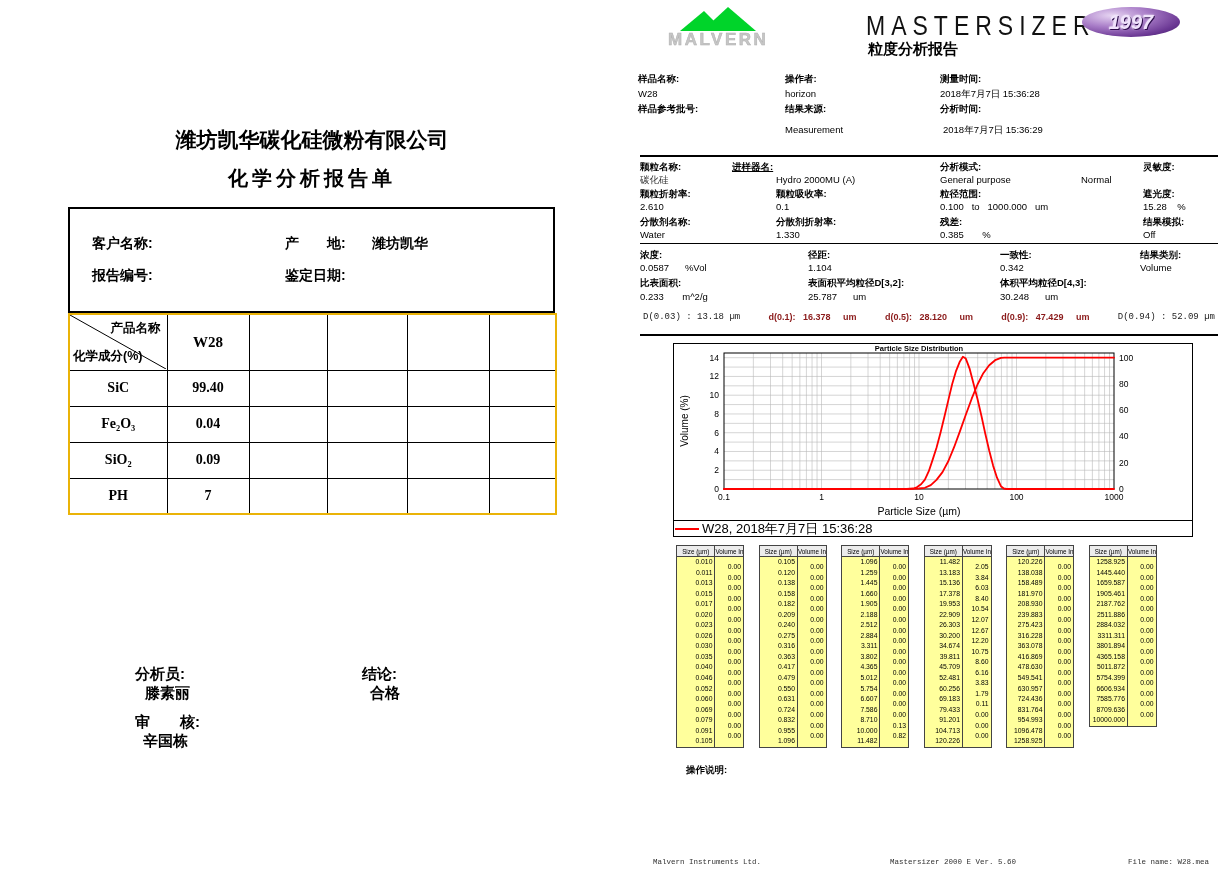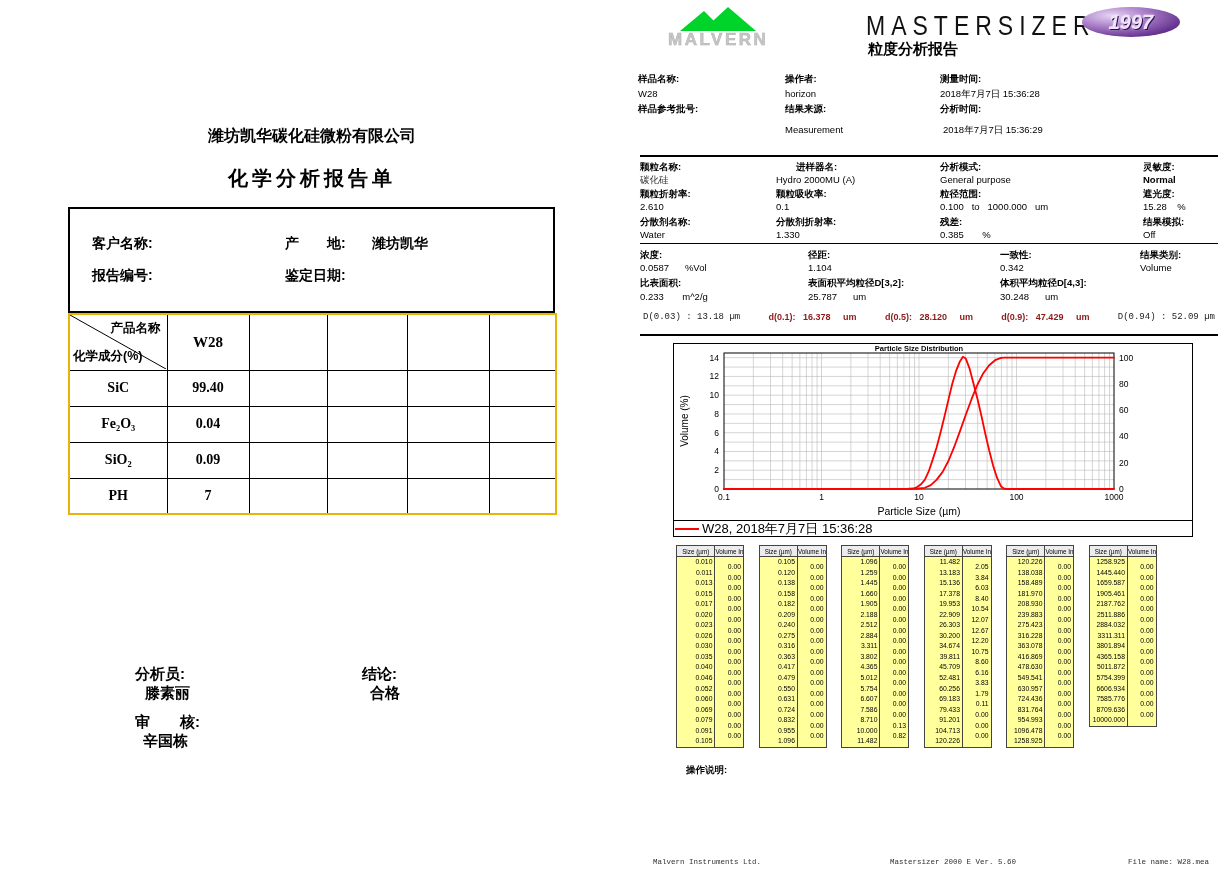--- a/index.html
+++ b/index.html
@@ -47,21 +47,21 @@
   .ps-cell{font-size:6.8px;height:10.55px;line-height:10.55px;text-align:right;padding-right:2px;white-space:nowrap;}
   
   .foot{position:absolute;top:840px;font-family:"Liberation Mono","DejaVu Sans Mono",monospace;font-size:7.5px;line-height:9px;color:#333;white-space:pre;}
 </style>
 </head>
 <body>
 
 <div id="canvas">
 
   <section>
-    <div class="ctitle" style="top:126px;font-size:16px;">潍坊凯华碳化硅微粉有限公司</div>
+    <div class="ctitle" style="top:126px;font-size:21px;">潍坊凯华碳化硅微粉有限公司</div>
     <div class="ctitle" style="top:165px;font-size:20px;letter-spacing:4px;">化学分析报告单</div>
 
     <div class="info-box">
       <span style="left:22px;top:26px;">客户名称:</span>
       <span style="left:215px;top:26px;">产　　地:</span>
       <span style="left:302px;top:26px;">潍坊凯华</span>
       <span style="left:22px;top:58px;">报告编号:</span>
       <span style="left:215px;top:58px;">鉴定日期:</span>
     </div>
 
@@ -162,26 +162,26 @@
     <span class="val" style="left:785px;top:124px;">Measurement</span>
     <span class="lbl" style="left:940px;top:73px;">测量时间:</span>
     <span class="val" style="left:940px;top:88px;">2018年7月7日 15:36:28</span>
     <span class="lbl" style="left:940px;top:103px;">分析时间:</span>
     <span class="val" style="left:943px;top:124px;">2018年7月7日 15:36:29</span>
 
     <div class="hline" style="left:640px;top:155px;width:578px;height:2px;"></div>
 
     <span class="lbl" style="left:640px;top:161px;">颗粒名称:</span>
     <span class="val" style="left:640px;top:174px;color:#333;">碳化硅</span>
-    <span class="lbl" style="left:796px;top:161px;">进样器名:</span>
+    <span class="lbl" style="left:732px;top:161px;text-decoration:underline;">进样器名:</span>
     <span class="val" style="left:776px;top:174px;">Hydro 2000MU (A)</span>
     <span class="lbl" style="left:940px;top:161px;">分析模式:</span>
     <span class="val" style="left:940px;top:174px;">General purpose</span>
     <span class="lbl" style="left:1143px;top:161px;">灵敏度:</span>
-    <span class="val" style="left:1143px;top:174px;font-weight:bold;">Normal</span>
+    <span class="val" style="left:1081px;top:174px;">Normal</span>
 
     <span class="lbl" style="left:640px;top:188px;">颗粒折射率:</span>
     <span class="val" style="left:640px;top:201px;">2.610</span>
     <span class="lbl" style="left:776px;top:188px;">颗粒吸收率:</span>
     <span class="val" style="left:776px;top:201px;">0.1</span>
     <span class="lbl" style="left:940px;top:188px;">粒径范围:</span>
     <span class="val" style="left:940px;top:201px;">0.100   to   1000.000   um</span>
     <span class="lbl" style="left:1143px;top:188px;">遮光度:</span>
     <span class="val" style="left:1143px;top:201px;">15.28    %</span>
 

